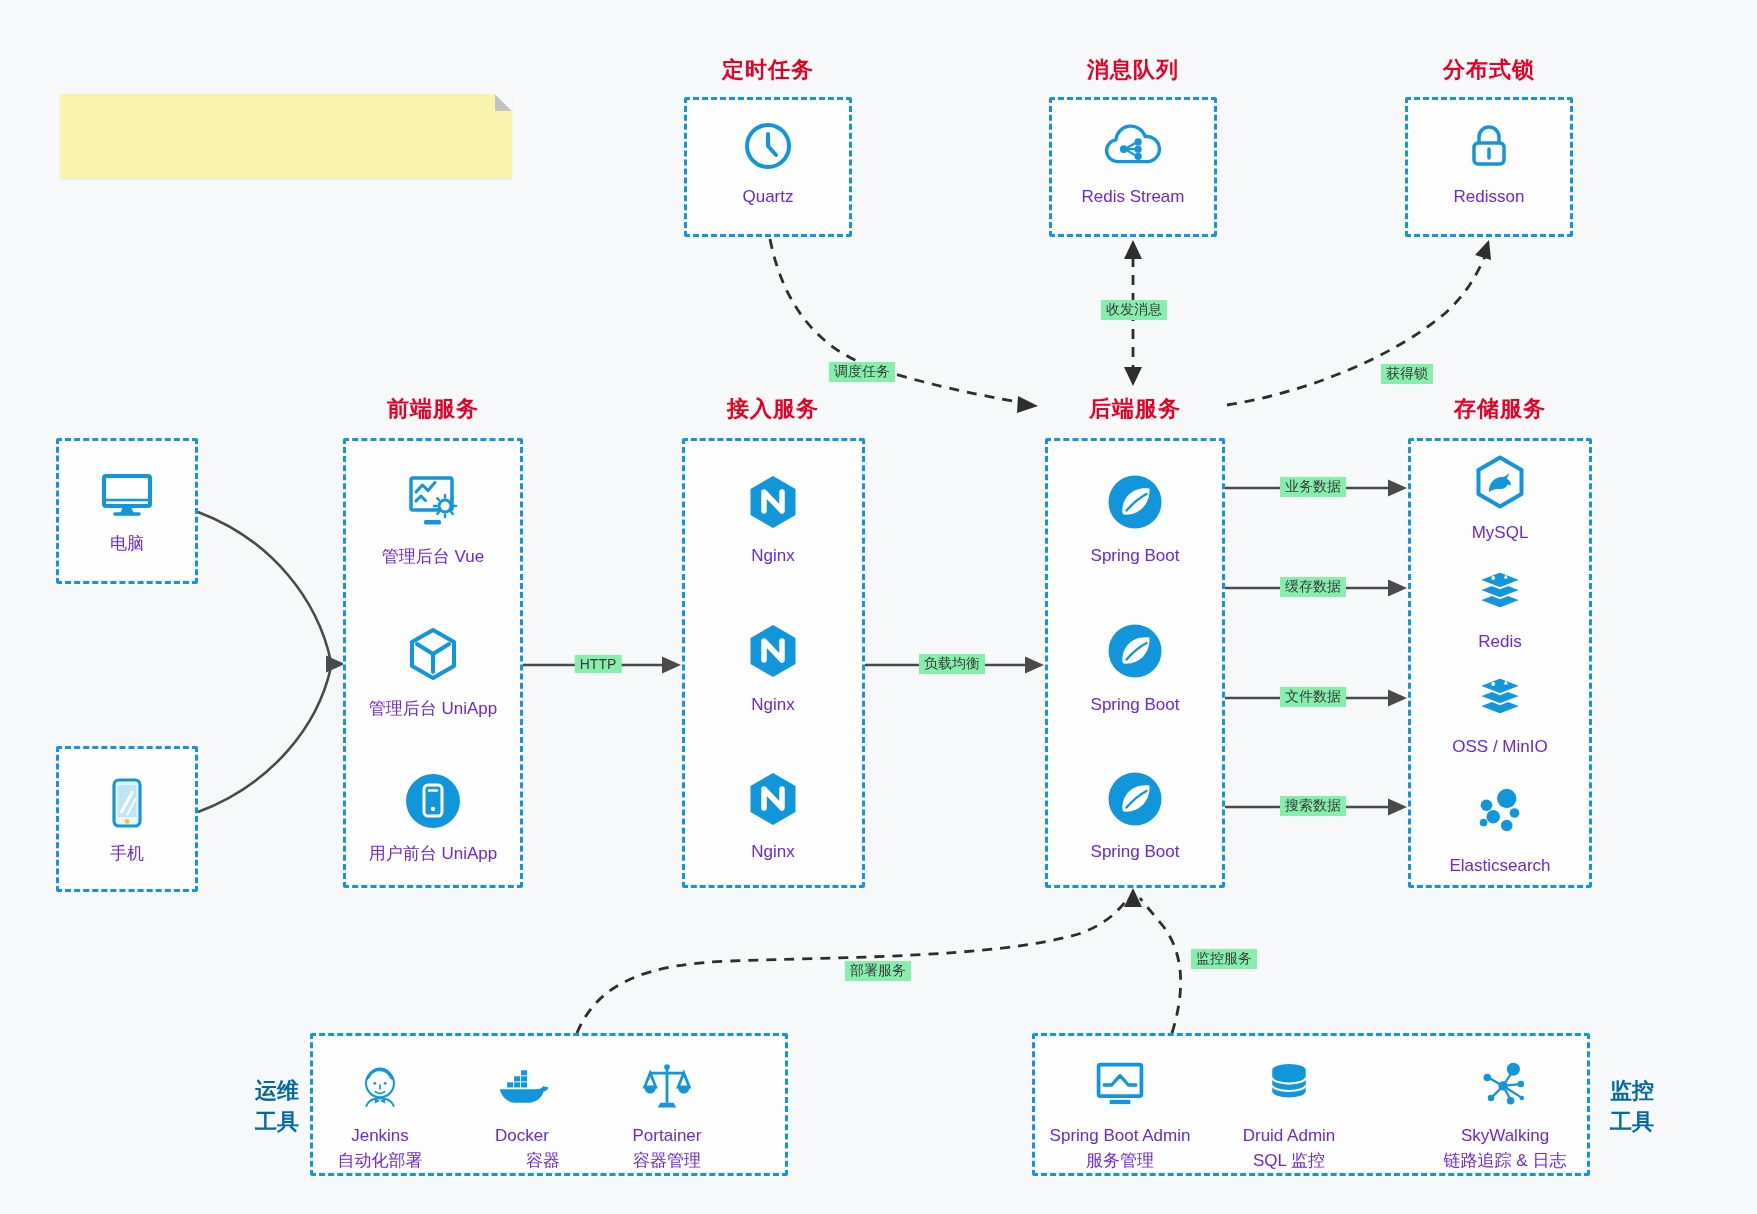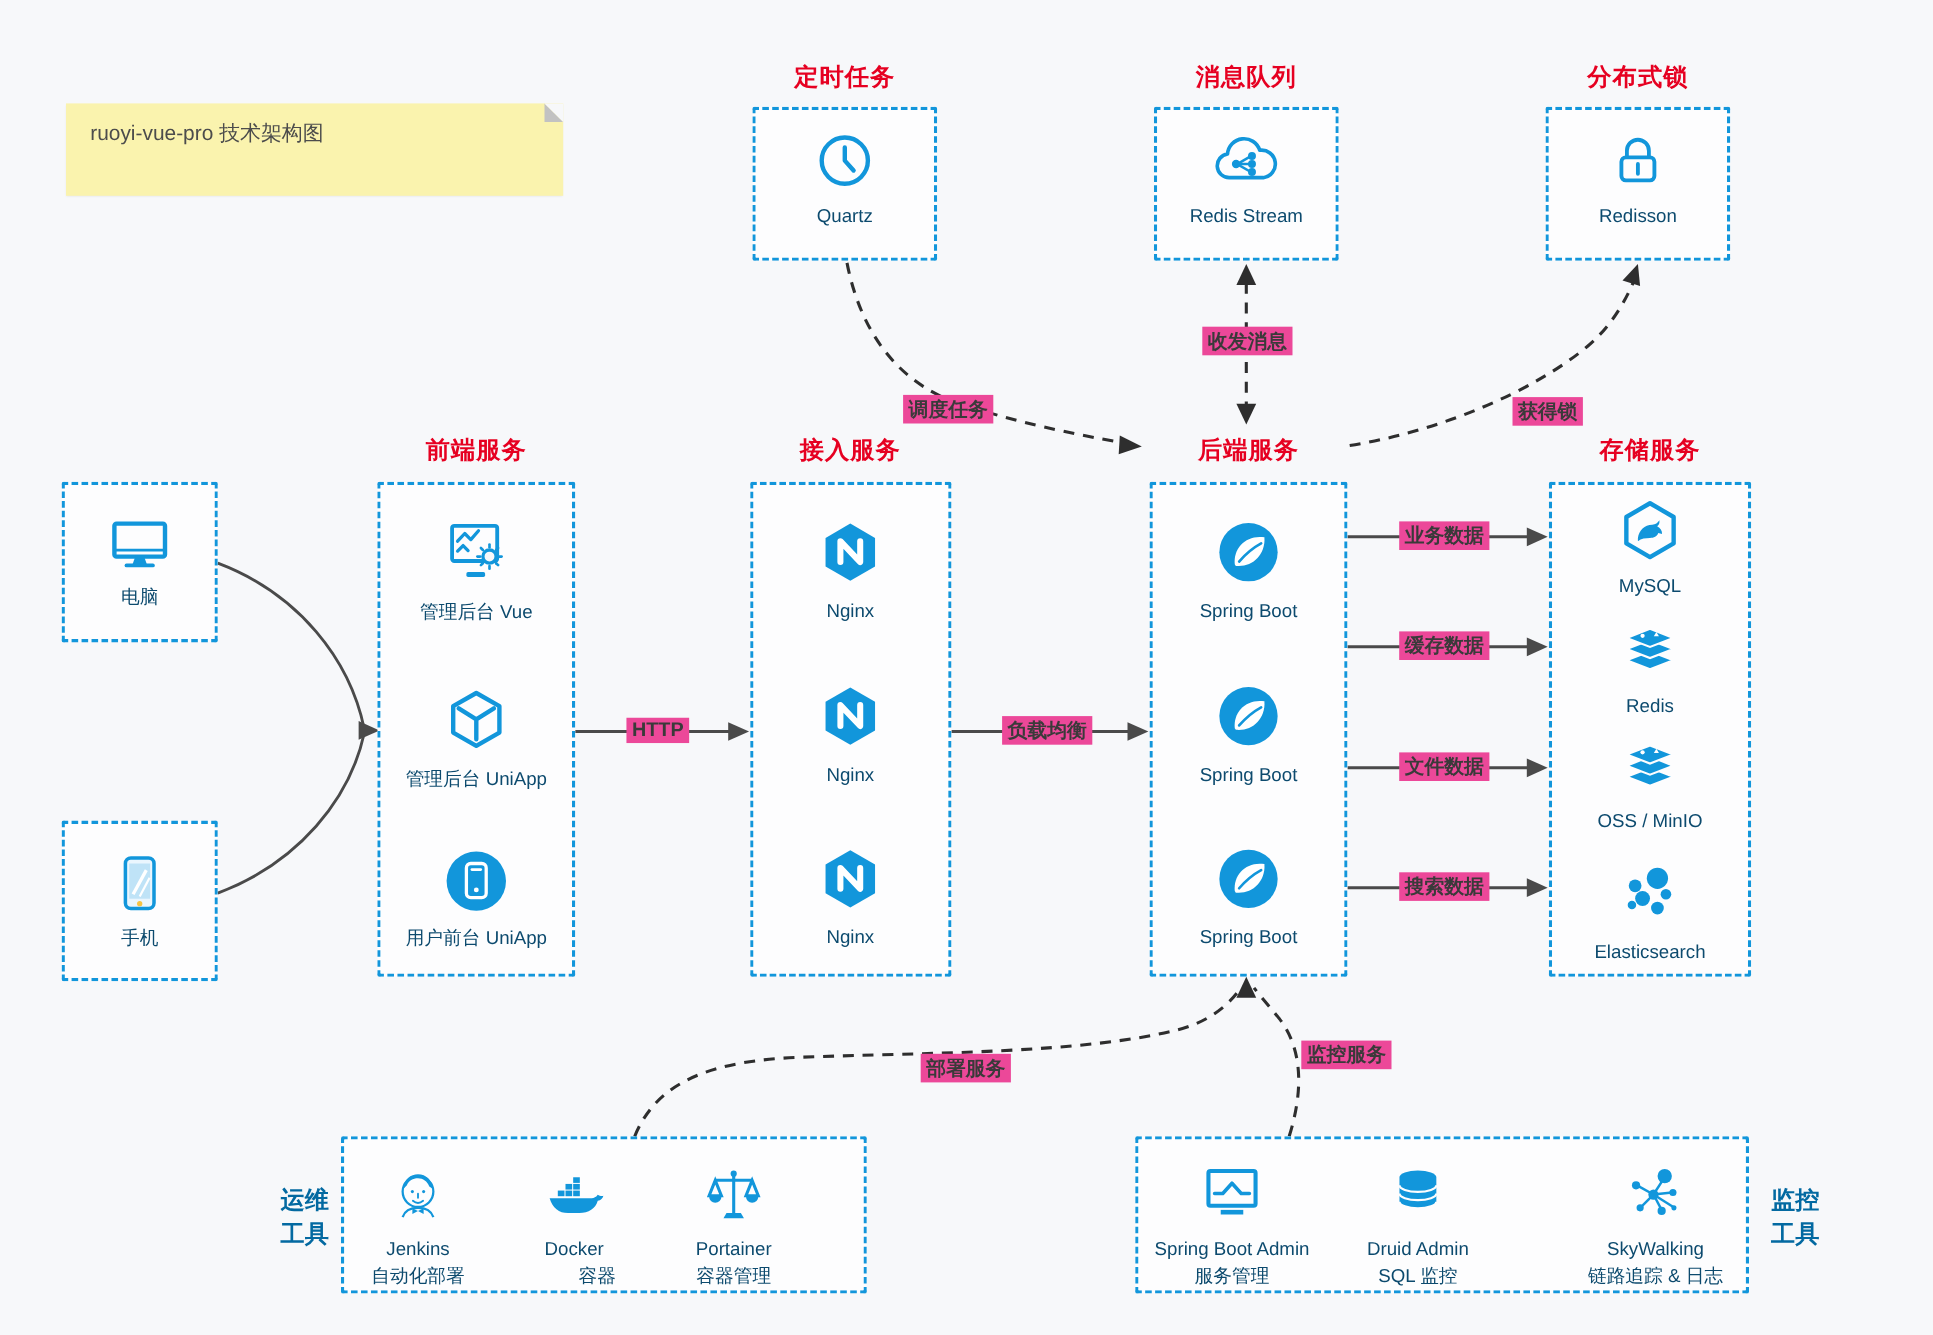--- a/index.html
+++ b/index.html
@@ -2,22 +2,22 @@
 <html><head>
 <meta charset="utf-8">
 <style>
   html,body{margin:0;padding:0;background:#f7f8fa;font-family:"Liberation Sans","DejaVu Sans",sans-serif;}
   .canvas{position:relative;width:1757px;height:1214px;background:#f7f8fa;overflow:hidden;}
   .wires{position:absolute;left:0;top:0;}
   .dbox{position:absolute;border:3px dashed #1296db;border-radius:2px;background:#fdfdfe;box-sizing:border-box;}
   .gtitle{position:absolute;transform:translateX(-50%);color:#e60021;font-size:22px;font-weight:700;letter-spacing:1px;white-space:nowrap;text-align:right;}
   .side-label{position:absolute;transform:translateX(-50%);color:#0369a1;font-size:22px;font-weight:700;line-height:31px;text-align:center;white-space:nowrap;}
   .icon{position:absolute;transform:translate(-50%,-50%);line-height:0;}
-  .nlabel{position:absolute;transform:translate(-50%,-50%);font-size:17px;color:#0c4a6e;white-space:nowrap;}
-  .elabel{position:absolute;transform:translate(-50%,-50%);font-size:18px;color:#3a3a3a;background:#ec4899;padding:1px 5px;white-space:nowrap;font-weight:bold;}
+  .nlabel{position:absolute;transform:translate(-50%,-50%);font-size:17px;color:#6d28d9;white-space:nowrap;}
+  .elabel{position:absolute;transform:translate(-50%,-50%);font-size:14px;color:#3a3a3a;background:#86efac;padding:1px 5px;white-space:nowrap;}
   .note{position:absolute;left:60px;top:94px;width:452px;height:84px;background:#faf3ae;color:#4c4c4c;
         font-size:19px;line-height:27px;padding:14px 0 0 22px;box-sizing:border-box;box-shadow:0 1px 2px rgba(0,0,0,0.08);}
   .note .fold-cut{position:absolute;top:0;right:0;width:0;height:0;border-top:17px solid #f7f8fa;border-left:17px solid transparent;}
   .note .fold-flap{position:absolute;top:0;right:0;width:0;height:0;border-bottom:17px solid #c2c2c2;border-right:17px solid transparent;}
   .note div{white-space:nowrap;}
 </style>
 </head>
 <body>
 
 <div class="canvas">
@@ -52,21 +52,20 @@
     <g fill="#2e2e2e" stroke="none">
       <polygon points="1038,406 1018,396 1017,413"></polygon>
       <polygon points="1133,240 1124,259 1142,259"></polygon>
       <polygon points="1133,386 1124,367 1142,367"></polygon>
       <polygon points="1489,240 1491,260 1475,255"></polygon>
       <polygon points="1133,888 1124,907 1142,907"></polygon>
     </g>
   </svg>
 
   <div class="note">
-    <div>ruoyi-vue-pro 技术架构图</div>
     <span class="fold-flap"></span>
     <span class="fold-cut"></span>
   </div>
 
   <div class="gtitle" style="left:768px;top:55px">定时任务</div>
   <div class="gtitle" style="left:1133px;top:55px">消息队列</div>
   <div class="gtitle" style="left:1489px;top:55px">分布式锁</div>
   <div class="gtitle" style="left:433px;top:394px">前端服务</div>
   <div class="gtitle" style="left:773px;top:394px">接入服务</div>
   <div class="gtitle" style="left:1135px;top:394px">后端服务</div>

